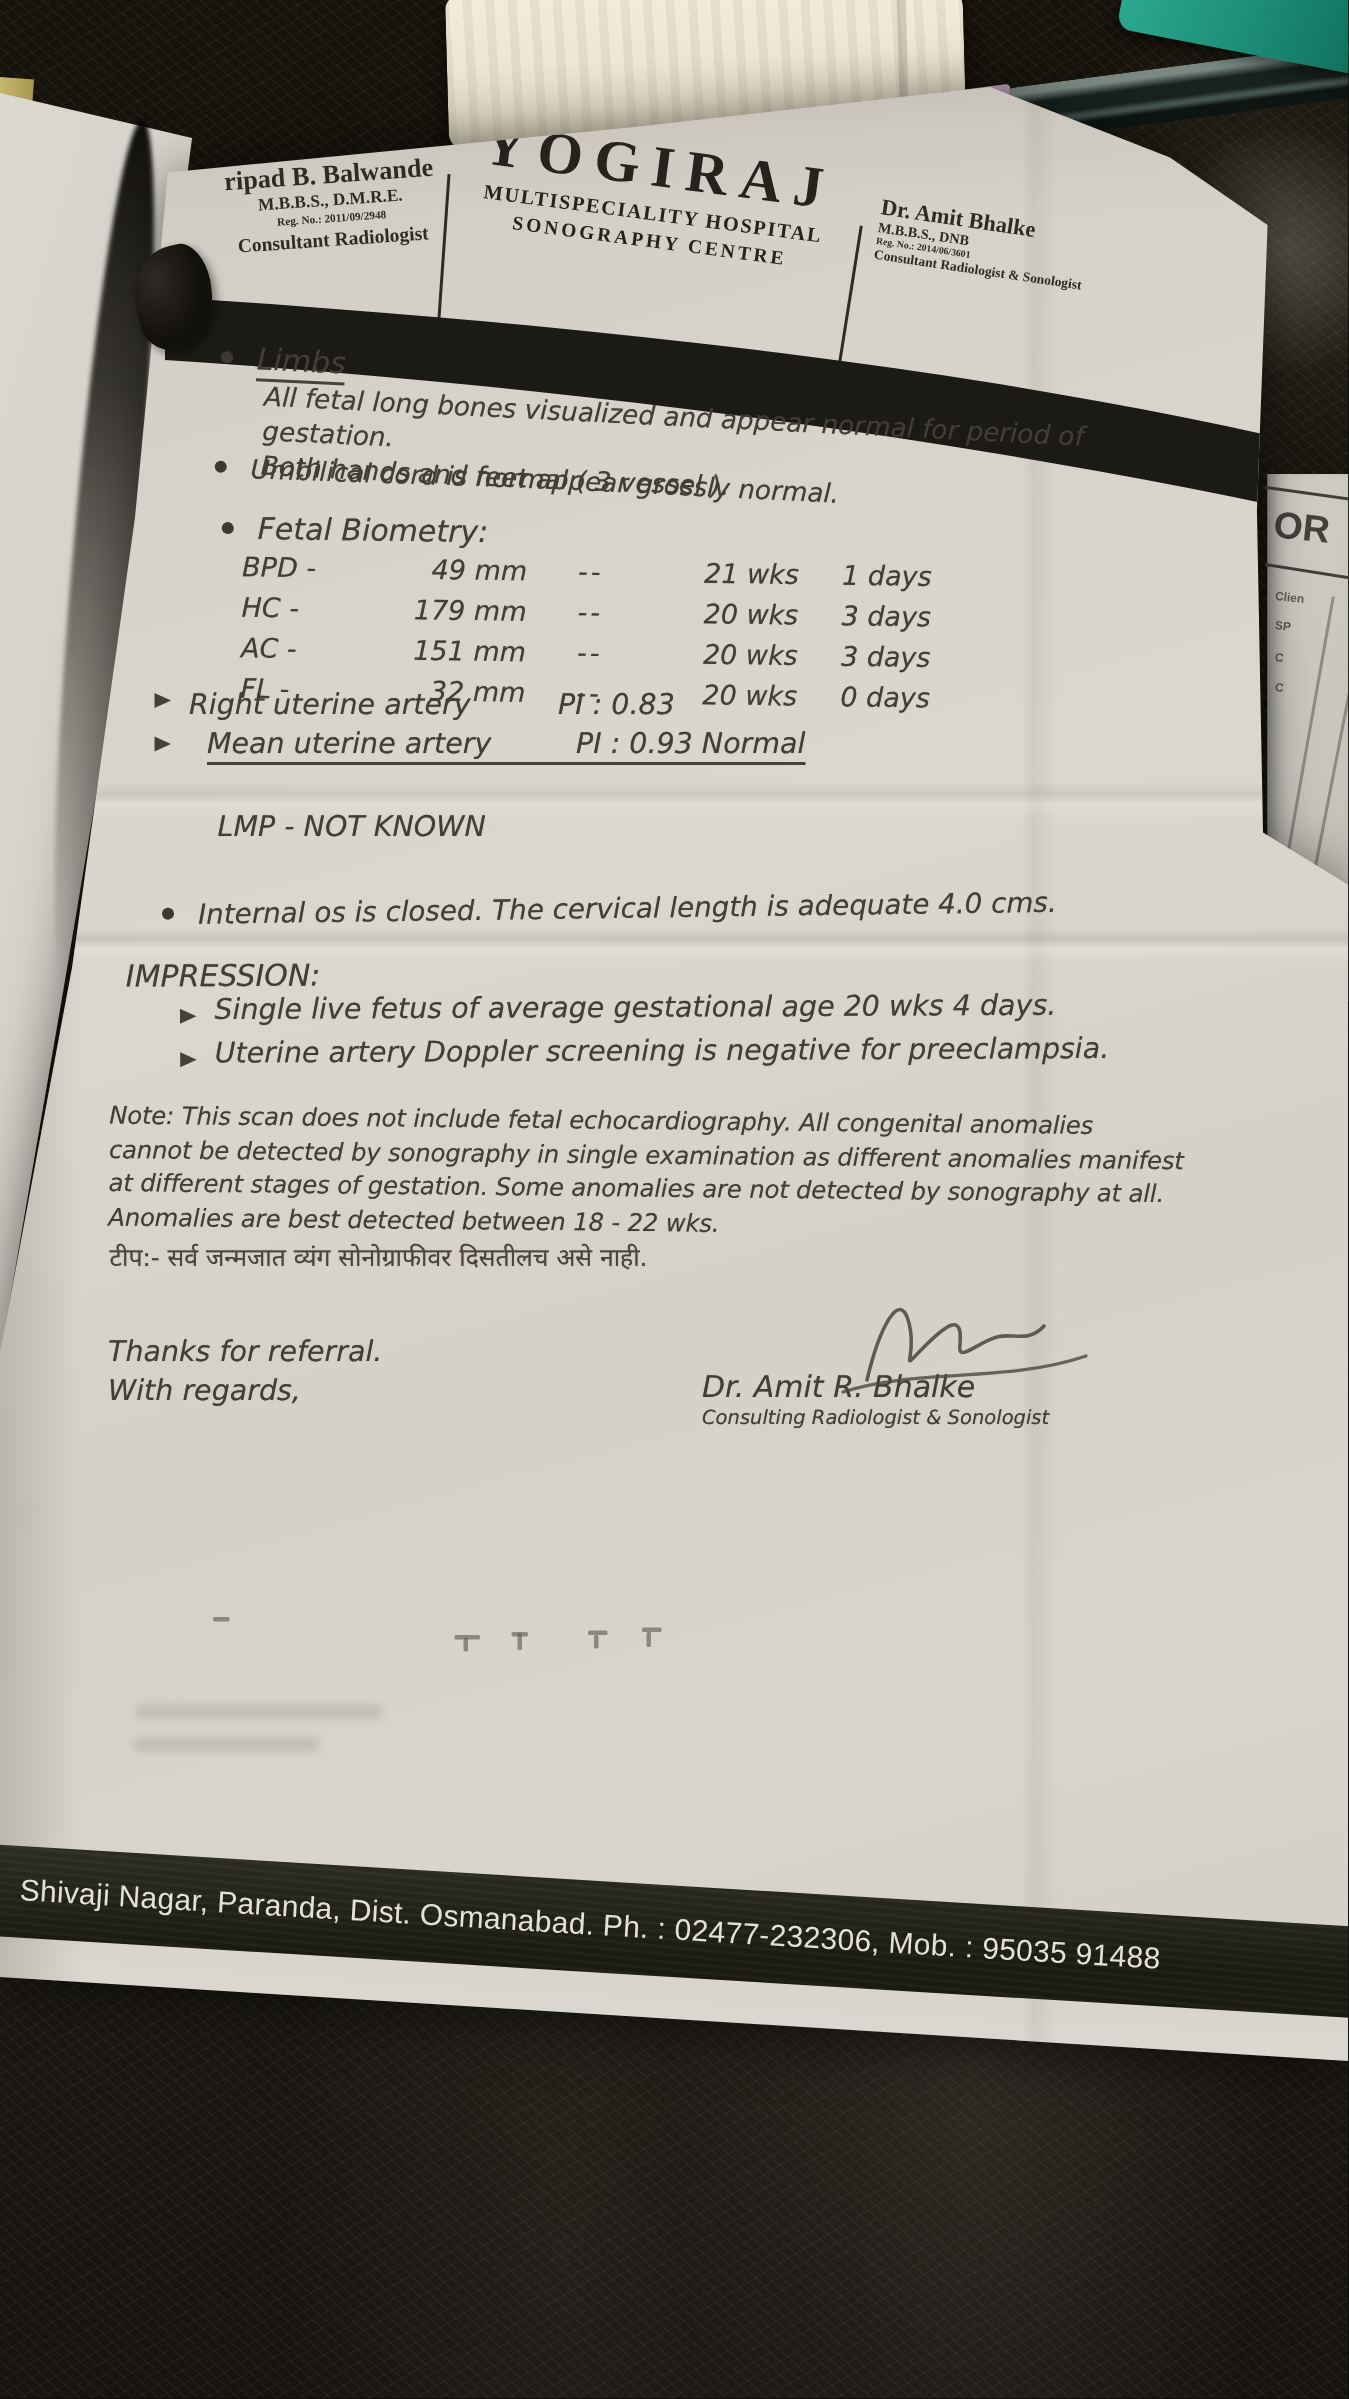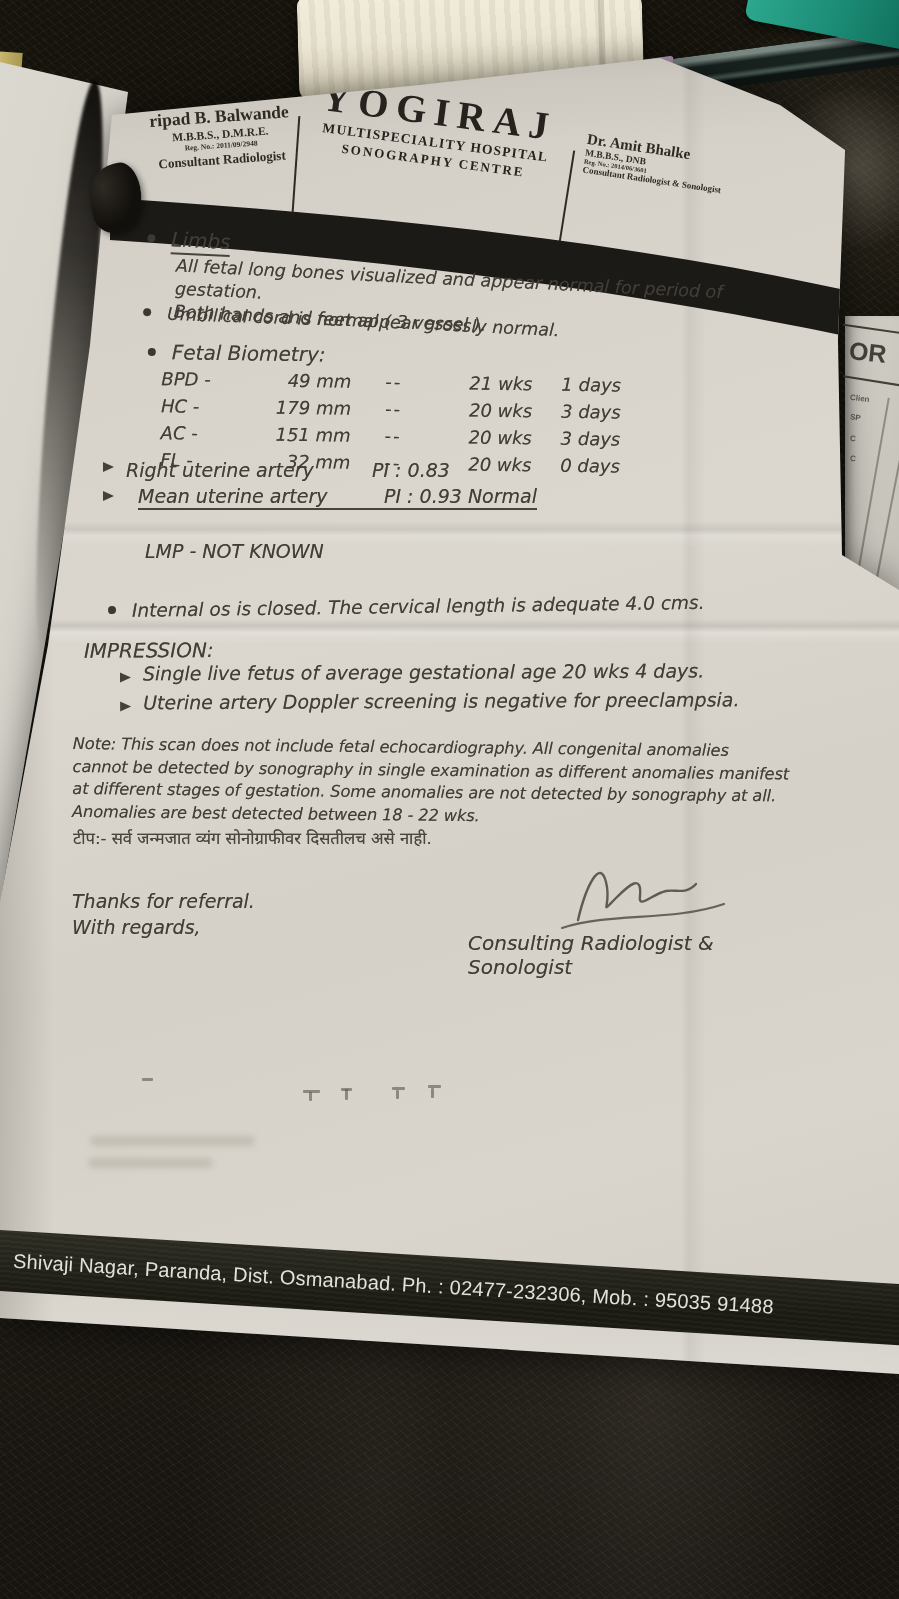--- a/index.html
+++ b/index.html
@@ -111,21 +111,21 @@
   .sec-cervix{left:108px;top:596px;transform:rotate(-.8deg);font-size:18.5px;}
   .sec-imp{left:84px;top:637px;transform:rotate(-.3deg);}
   .imp-head{font-size:20px;font-style:italic;}
   .imp-item{margin-left:36px;font-size:19px;height:29px;display:flex;align-items:baseline;}
   .imp-item .tri{align-self:center;}
   .sec-note{left:73px;top:733px;transform:rotate(.6deg);transform-origin:left top;font-size:16.2px;line-height:22.5px;letter-spacing:-.1px;}
   .sec-marathi{left:73px;top:826px;font-size:16.5px;color:#49453e;filter:blur(.4px);font-style:normal;}
   .sec-close{left:72px;top:872px;font-size:19px;line-height:26px;margin-top:16px;}
   .sec-sig{left:468px;top:912px;width:340px;}
   .sig-name{font-size:20px;}
-  .sig-title{font-size:20px;margin-top:19px;}
+  .sig-title{font-size:13px;margin-top:2px;}
   .sig-svg{position:absolute;left:88px;top:-64px;}
   
   .bmark{position:absolute;background:#4e4a43;opacity:.55;border-radius:1px;}
   .blob{position:absolute;background:#a59e8e;opacity:.4;filter:blur(3px);border-radius:5px;}
   
   .footer-bar{position:absolute;left:-15px;top:1229px;width:970px;height:61px;transform:rotate(3.45deg);transform-origin:left top;
     background:repeating-linear-gradient(2deg, rgba(255,255,255,.03) 0 2px, transparent 2px 5px),linear-gradient(178deg,#2e2d24 0%,#1a1912 70%);}
   .footer-text{font-family:"Liberation Sans","DejaVu Sans",sans-serif;font-size:20px;color:#e3e1d9;line-height:61px;padding-left:30px;letter-spacing:.2px;white-space:nowrap;}
 </style>
 </head>
@@ -274,20 +274,21 @@
 
     <div class="abs hand sec-close">
       <div>Thanks for referral.</div>
       <div>With regards,</div>
     </div>
     <div class="abs hand sec-sig">
       <svg class="sig-svg" width="180" height="95">
         <path d="M22,72 C30,38 44,10 50,34 C56,58 42,68 60,50 C74,36 86,26 84,48 C82,62 96,46 110,43 C120,41 130,47 140,36" fill="none" stroke="#4a4640" stroke-width="2.4" stroke-linecap="round" opacity=".85"></path>
         <path d="M6,80 C55,64 115,74 168,56" fill="none" stroke="#4a4640" stroke-width="2.2" stroke-linecap="round" opacity=".8"></path>
       </svg>
+      <div class="sig-name">Dr. Amit R. Bhalke</div>
       <div class="sig-title">Consulting Radiologist &amp; Sonologist</div>
     </div>
 
     <div>
       <span class="bmark" style="left:142px;top:1078px;width:11px;height:3px"></span>
       <span class="bmark" style="left:303px;top:1090px;width:17px;height:3px"></span>
       <span class="bmark" style="left:309px;top:1092px;width:3px;height:9px"></span>
       <span class="bmark" style="left:345px;top:1089px;width:3px;height:11px"></span>
       <span class="bmark" style="left:341px;top:1088px;width:11px;height:3px"></span>
       <span class="bmark" style="left:392px;top:1087px;width:13px;height:3px"></span>

